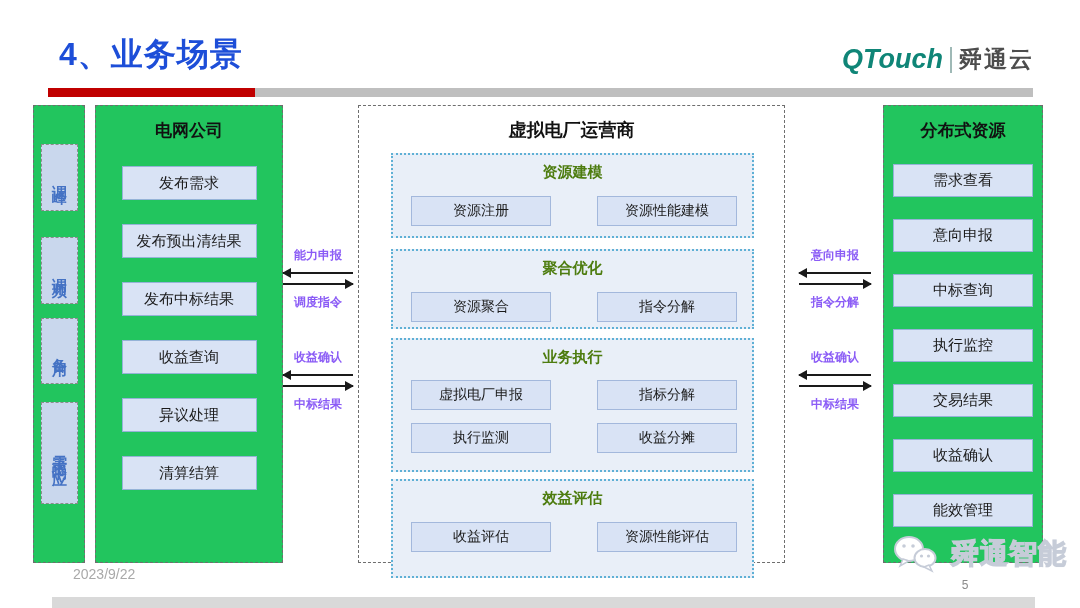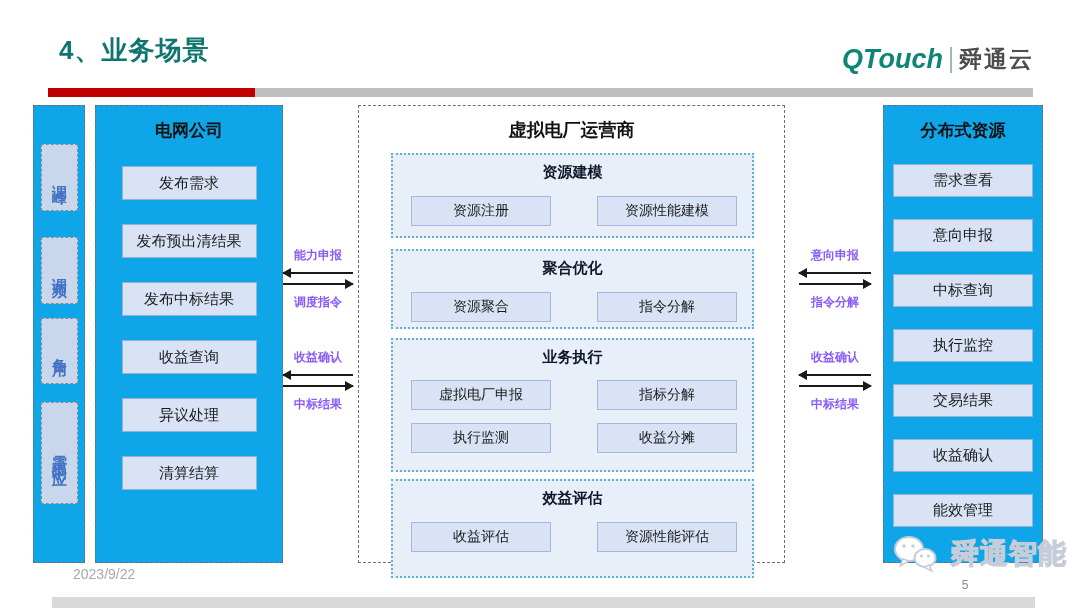--- a/index.html
+++ b/index.html
@@ -1,33 +1,33 @@
 <!DOCTYPE html>
 <html><head>
 <meta charset="utf-8">
 <style>
   * { margin:0; padding:0; box-sizing:border-box; }
   html,body { background:#ffffff; }
   body { font-family:"Liberation Sans","DejaVu Sans",sans-serif; }
   .slide { position:relative; width:1080px; height:608px; background:#fff; overflow:hidden; }
 
   
-  .title { position:absolute; left:59px; top:33px; font-size:26px; font-weight:bold; color:#0f766e; letter-spacing:1px; }
+  .title { position:absolute; left:59px; top:33px; font-size:32px; font-weight:bold; color:#1d4ed8; letter-spacing:1px; }
   .logo { position:absolute; right:46px; top:44px; display:flex; align-items:center; gap:7px; }
   .logo-qtouch { font-size:27px; font-weight:800; font-style:italic; color:#0f8577; letter-spacing:0px; }
   .logo-sep { width:2px; height:26px; background:#9fb9b6; }
   .logo-brand { font-size:23px; font-weight:600; color:#4d4d4d; letter-spacing:2px; }
   .bar-red { position:absolute; left:48px; top:88px; width:207px; height:9px; background:#c00000; }
   .bar-gray { position:absolute; left:255px; top:88px; width:778px; height:9px; background:#bfbfbf; }
   .bar-bottom { position:absolute; left:52px; top:597px; width:983px; height:11px; background:#d9d9d9; }
   .date { position:absolute; left:73px; top:566px; font-size:14px; color:#a9a9a9; }
   .pagenum { position:absolute; left:950px; top:578px; width:30px; text-align:center; font-size:12px; color:#8a8a8a; }
 
   
-  .panel { position:absolute; top:105px; height:458px; border:1px dashed #6e6e6e; background:#0ea5e9; }
+  .panel { position:absolute; top:105px; height:458px; border:1px dashed #6e6e6e; background:#22c55e; }
   .panel-title { text-align:center; font-size:17px; font-weight:bold; color:#111; padding-top:13px; }
 
   
   .vside { left:33px; width:52px; display:flex; flex-direction:column; align-items:center; }
   .vbox { width:37px; border:1px dashed #8c8c8c; background:#c9d7ed; color:#4472c4; font-size:15px; font-weight:bold;
           display:flex; align-items:center; justify-content:center; writing-mode:vertical-rl; letter-spacing:5px; }
   .vbox:nth-child(1){ margin-top:38px; height:67px; }
   .vbox:nth-child(2){ margin-top:26px; height:67px; }
   .vbox:nth-child(3){ margin-top:14px; height:66px; }
   .vbox:nth-child(4){ margin-top:18px; height:102px; }
@@ -43,21 +43,21 @@
   .col-dist .item-box:first-of-type { margin-top:27px; }
 
   
   .col-vpp { left:358px; width:427px; background:#ffffff; }
   .col-vpp .panel-title { font-size:18px; padding-top:12px; }
   .section { position:absolute; left:32px; width:363px; background:#e9eff8; border:2px dotted #5fb0d5; }
   .sec1 { top:47px; height:85px; }
   .sec2 { top:143px; height:80px; }
   .sec3 { top:232px; height:134px; }
   .sec4 { top:373px; height:99px; }
-  .sec-title { text-align:center; font-size:15px; font-weight:bold; color:#0f172a; padding-top:8px; }
+  .sec-title { text-align:center; font-size:15px; font-weight:bold; color:#4d7c0f; padding-top:8px; }
   .sec-row { display:flex; justify-content:space-between; padding:0 15px 0 18px; margin-top:14px;align-items:flex-end; }
   .sec3 .sec-row { margin-top:13px; }
   .sec-box { width:140px; height:30px; background:#d9e3f5; border:1px solid #a3b8dc;
              display:flex; align-items:center; justify-content:center; font-size:14px; color:#1a1a1a; }
 
   
   .flow { position:absolute; display:flex; flex-direction:column; align-items:center; }
   .flow-l { left:279px; width:78px; }
   .flow-r { left:789px; width:92px; }
   .flow-t { top:247px; }

